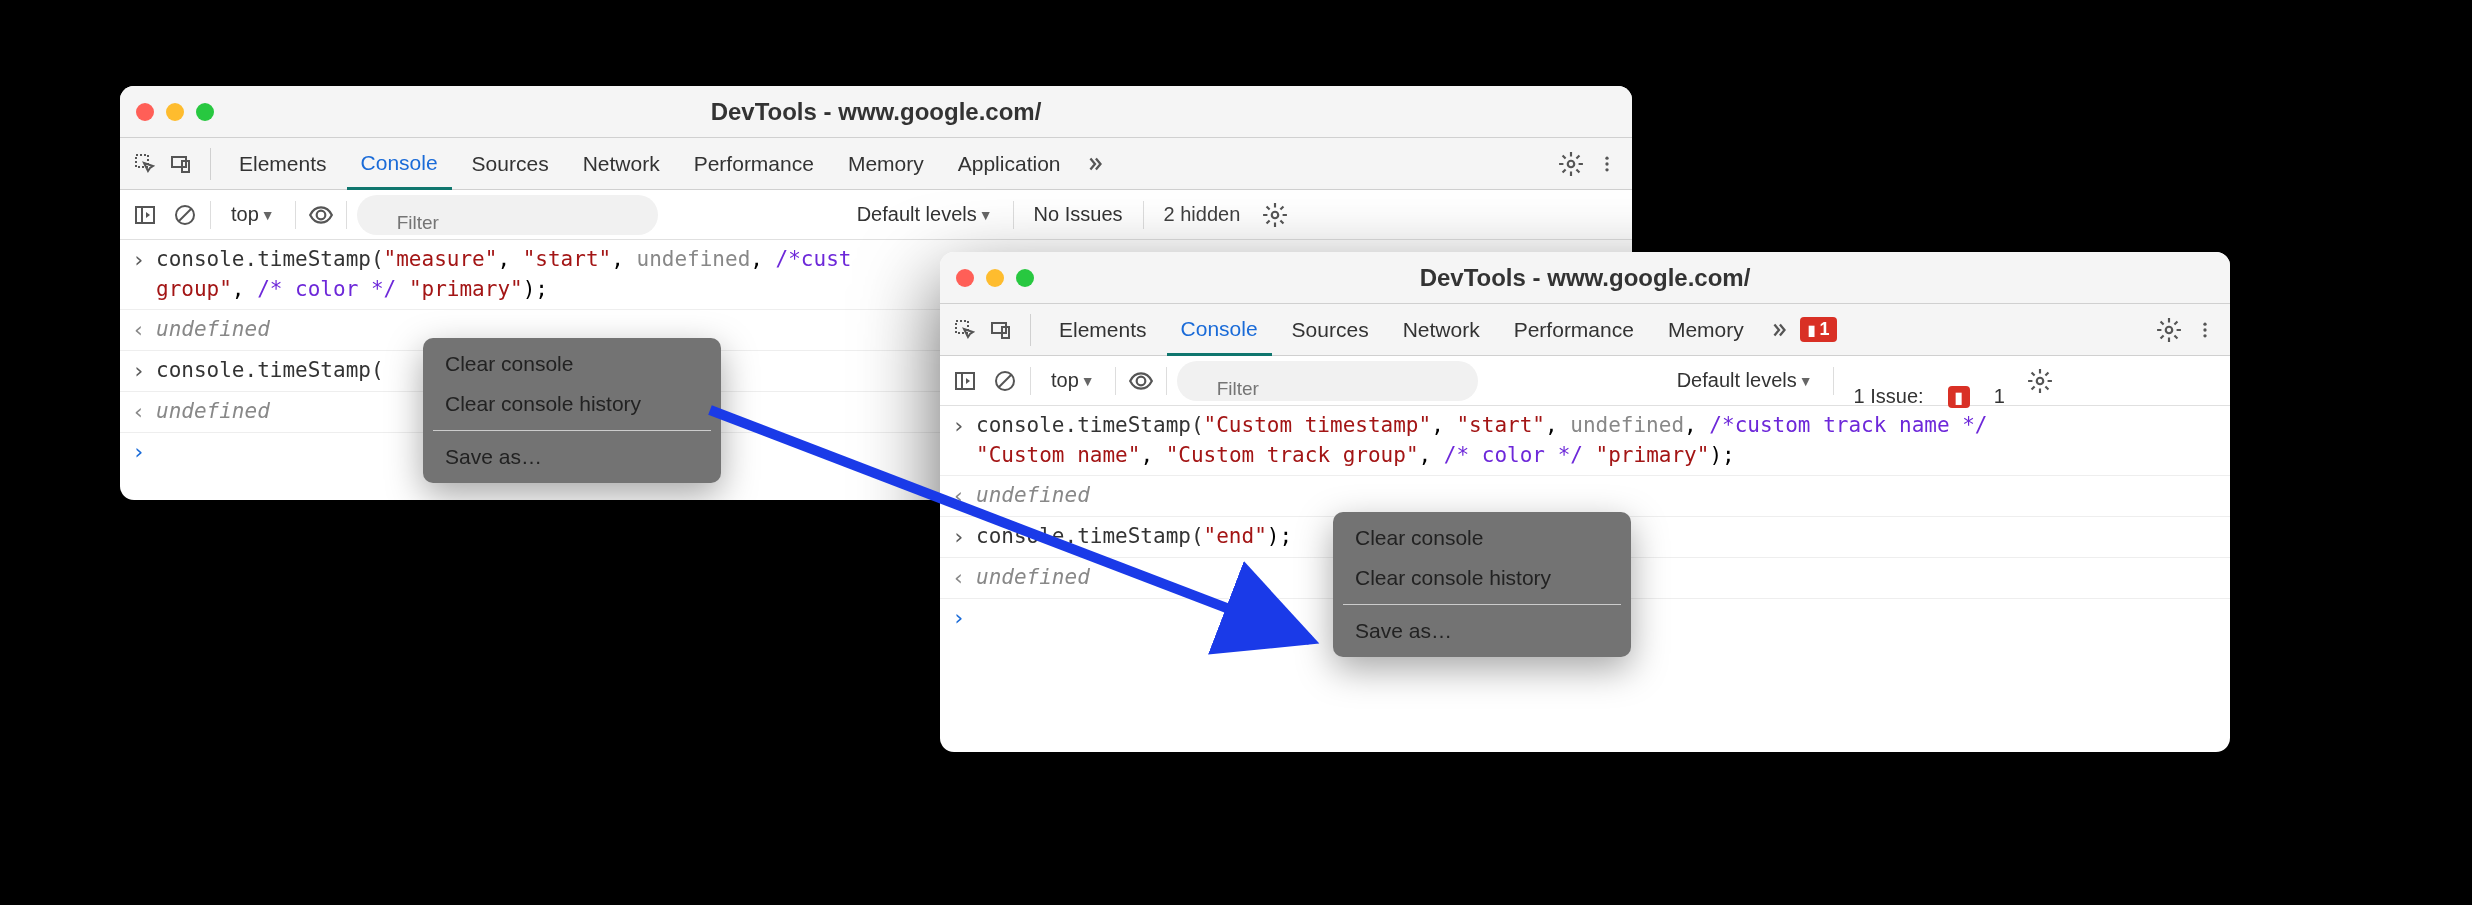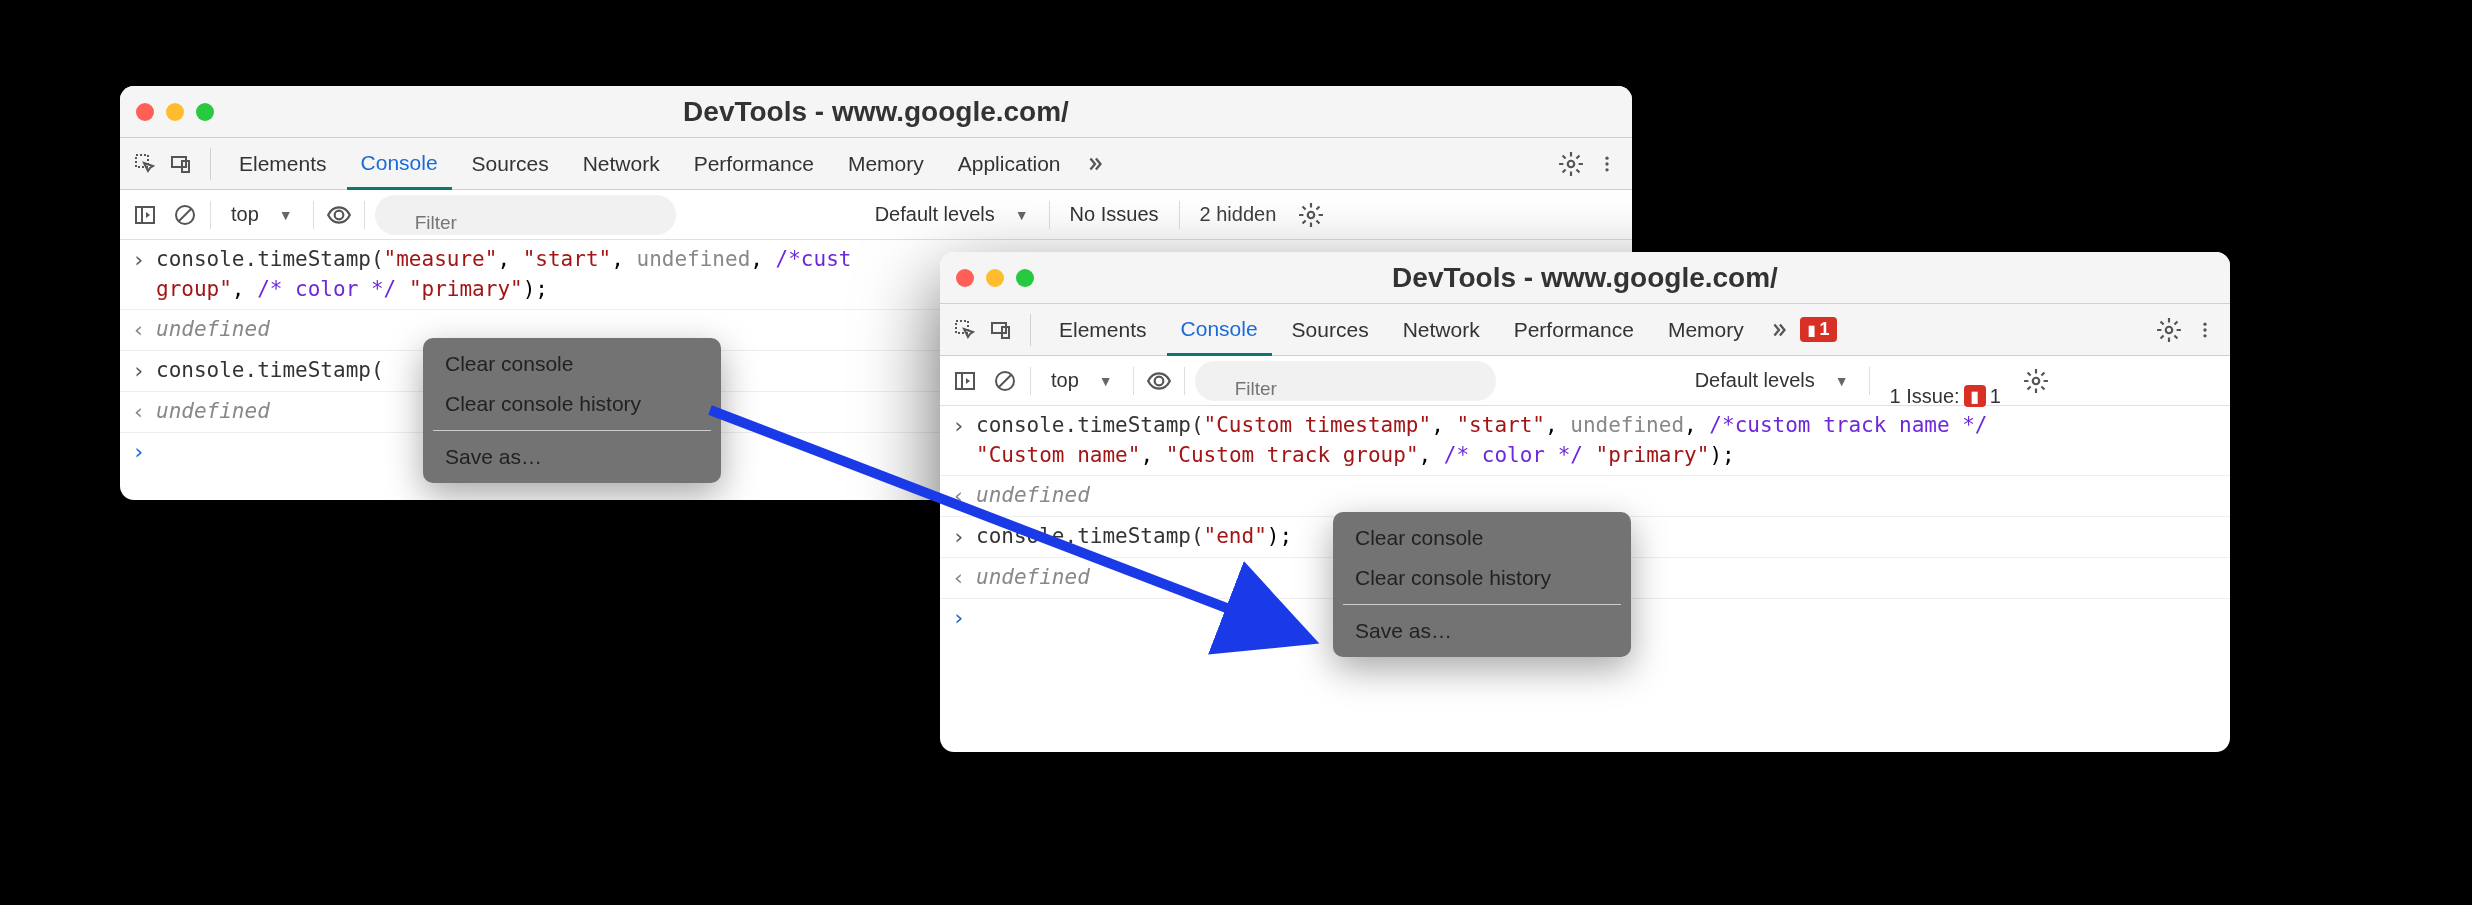--- a/index.html
+++ b/index.html
@@ -4,31 +4,31 @@
 <style>
 * { box-sizing: border-box; margin: 0; padding: 0; }
 body { background: #000; font-family: -apple-system, "Helvetica Neue", Arial, sans-serif; width: 2472px; height: 905px; position: relative; font-size: 20px; }
 .window { position: absolute; background: #fff; border-radius: 14px; box-shadow: 0 30px 80px rgba(0,0,0,0.6); overflow: hidden; }
 .w1 { left: 120px; top: 86px; width: 1512px; height: 414px; }
 .w2 { left: 940px; top: 252px; width: 1290px; height: 500px; }
 .titlebar { height: 52px; background: #f5f5f5; border-bottom: 1px solid #d0d0d0; display: flex; align-items: center; padding: 0 16px; position: relative; }
 .traffic { display: flex; gap: 12px; }
 .tl { width: 18px; height: 18px; border-radius: 50%; }
 .tl-r { background: #ff5f57; } .tl-y { background: #febc2e; } .tl-g { background: #28c840; }
-.title { position: absolute; left: 0; right: 0; text-align: center; font-weight: 700; font-size: 28px; color: #333; pointer-events: none; }
+.title { position: absolute; left: 0; right: 0; text-align: center; font-weight: 700; font-size: 24px; color: #333; pointer-events: none; }
 .tabbar { height: 52px; background: #f5f5f5; border-bottom: 1px solid #d0d0d0; display: flex; align-items: center; padding: 0 10px; gap: 6px; }
 .tabbar .icon { width: 30px; height: 30px; display: flex; align-items: center; justify-content: center; color: #555; }
 .tabbar .sep { width: 1px; height: 32px; background: #d0d0d0; margin: 0 8px; }
 .tab { padding: 0 14px; height: 52px; display: flex; align-items: center; font-size: 21px; color: #333; cursor: pointer; }
 .tab.active { color: #1a6bd8; border-bottom: 3px solid #0f766e; margin-bottom: -1px; font-weight: 500; }
 .spacer { flex: 1; }
 .badge { display: inline-flex; align-items: center; background: #d93025; color: #fff; border-radius: 4px; padding: 2px 8px; font-size: 18px; font-weight: 600; gap: 4px; }
 .toolbar { height: 50px; background: #fff; border-bottom: 1px solid #e0e0e0; display: flex; align-items: center; padding: 0 10px; gap: 10px; }
 .toolbar .icon { width: 30px; height: 30px; display: flex; align-items: center; justify-content: center; color: #555; }
-.drop { display: flex; align-items: center; gap: 20px; font-size: 20px; color: #333; padding: 2px 10px; border-radius: 6px; cursor: pointer; }
+.drop { display: flex; align-items: center; gap: 2px; font-size: 20px; color: #333; padding: 2px 10px; border-radius: 6px; cursor: pointer; }
 .filter { background: #f1f1f1; border: none; border-radius: 20px; height: 40px; padding: 16px 16px 0 40px; font-size: 19px; flex: 1; max-width: 480px; position: relative; }
 .filter-wrap { position: relative; flex: 1; max-width: 480px; }
 .filter-wrap .ficon { position: absolute; left: 12px; top: 50%; transform: translateY(-50%); color: #666; pointer-events: none; }
 .toolbar .txt { font-size: 20px; color: #333; padding: 0 10px; }
 .console-body { font-family: ui-monospace, "SF Mono", Menlo, Consolas, monospace; font-size: 21px; }
 .row { display: flex; align-items: flex-start; padding: 4px 12px; border-bottom: 1px solid #eee; line-height: 1.45; }
 .row .mark { width: 24px; color: #888; flex-shrink: 0; }
 .row.in .mark { color: #5b5b5b; }
 .row.out .mark::before { content: "\2039"; font-size: 22px; }
 .row.in .mark::before { content: "\203A"; font-size: 22px; }
@@ -38,21 +38,21 @@
 .prompt-row { display: flex; padding: 6px 12px; }
 .prompt-row .mark { width: 24px; color: #1a6bd8; flex-shrink: 0; }
 .prompt-row .mark::before { content: "\203A"; font-size: 22px; }
 .ctxmenu { position: absolute; background: #737373; border-radius: 10px; box-shadow: 0 12px 36px rgba(0,0,0,0.35); padding: 6px; }
 .ctxmenu .item { padding: 8px 24px 8px 16px; font-size: 21px; color: #222; border-radius: 6px; cursor: pointer; white-space: nowrap; }
 .ctxmenu .item.hl { background: #1a6bd8; color: #fff; }
 .ctxmenu hr { border: none; border-top: 1px solid #ccc; margin: 6px 4px; }
 svg.arrow { position: absolute; pointer-events: none; }
 .chev { font-size: 14px; color: #666; }
 .gear { width: 26px; height: 26px; }
-.issue-txt { display:flex; align-items:flex-start; gap:4px; font-size:20px; color:#333; padding:0 10px;margin-top:32px;}
+.issue-txt { display:flex; align-items:flex-end; gap:24px; font-size:20px; color:#333; padding:0 10px;margin-top:32px;}
 .issue-badge { display:inline-flex; align-items:center; justify-content:center; width:22px; height:22px; background:#d93025; color:#fff; border-radius:4px; font-size:16px; }
 </style>
 </head>
 <body>
 
 <div class="window w1">
   <div class="titlebar">
     <div class="traffic">
       <div class="tl tl-r"></div>
       <div class="tl tl-y"></div>

